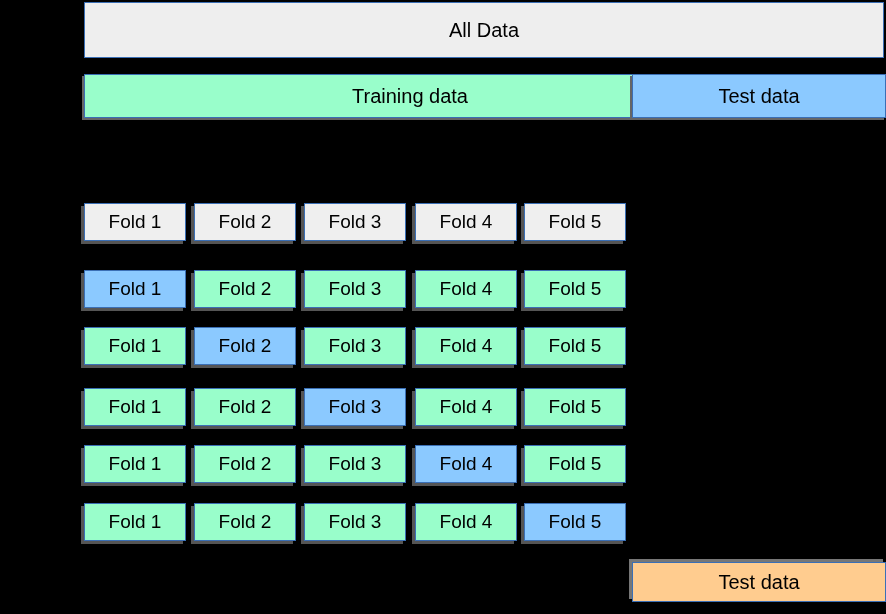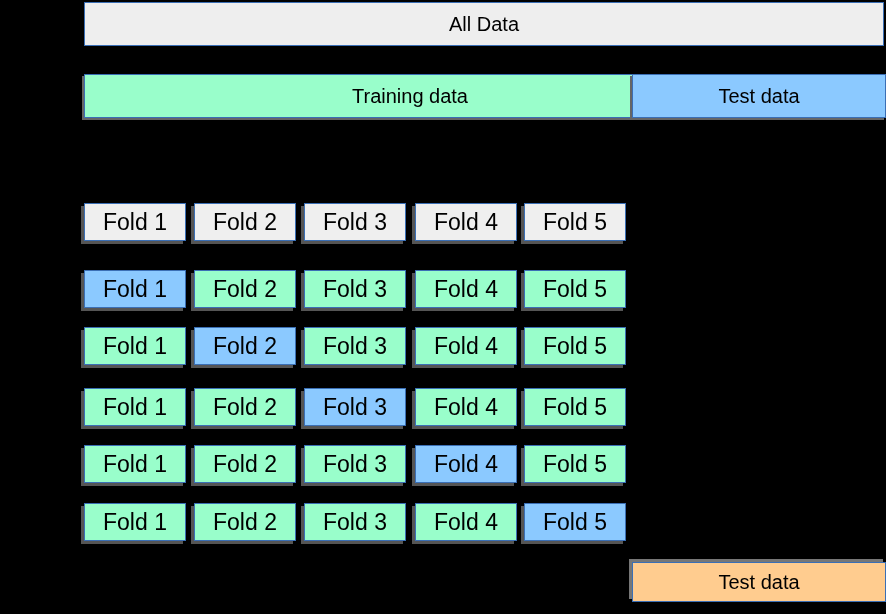--- a/index.html
+++ b/index.html
@@ -12,41 +12,41 @@
     overflow: hidden;
   }
   .box {
     display: flex;
     align-items: center;
     justify-content: center;
     position: absolute;
     font-size: 20px;
   }
   .all-data {
-    left: 84px; top: 2px; width: 800px; height: 44px;
+    left: 84px; top: 2px; width: 800px; height: 56px;
     background: #eeeeee;
     border: 1px solid #3b6fb5;
   }
   .training-data {
     left: 84px; top: 74px; width: 652px; height: 44px;
     background: #99fecb;
     border: 1px solid #3b6fb5;
     box-shadow: -2px 2px 0 0 #666;
   }
   .test-data-top {
     left: 632px; top: 74px; width: 254px; height: 44px;
     background: #8bc9ff;
     border: 1px solid #3b6fb5;
     box-shadow: -2px 2px 0 0 #666;
   }
   .fold {
     width: 102px; height: 38px;
     border: 1px solid #3b6fb5;
     box-shadow: -3px 3px 0 0 #555;
-    font-size: 23px;
+    font-size: 19px;
   }
   .f-gray { background: #efefef; }
   .f-green { background: #99fecb; }
   .f-blue { background: #8bc9ff; }
   .test-data-bottom {
     left: 632px; top: 562px; width: 254px; height: 40px;
     background: #ffcc8f;
     border: 1px solid #3b6fb5;
     box-shadow: -3px -3px 0 0 #777;
   }

